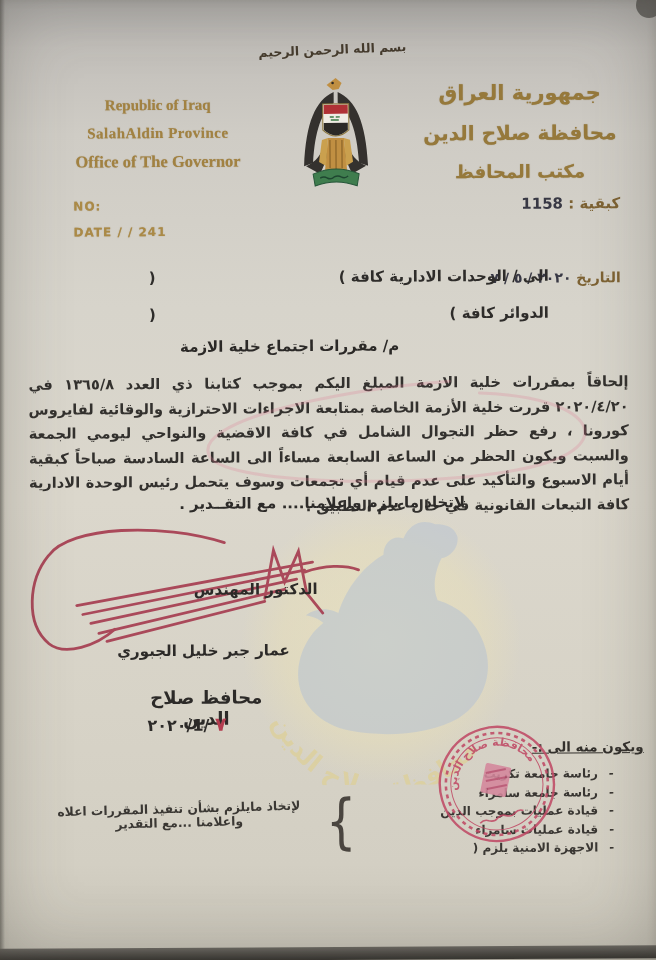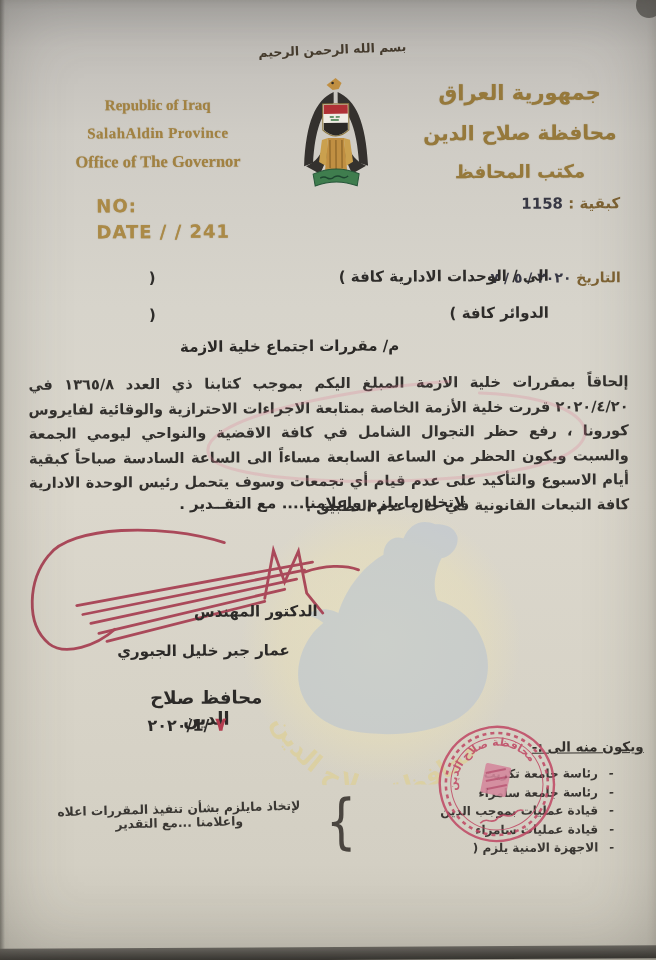--- a/index.html
+++ b/index.html
@@ -12,21 +12,21 @@
     box-shadow:inset 0 0 70px rgba(70,66,58,.30), inset 0 0 10px rgba(70,66,58,.18);}
   .sheet{position:absolute;inset:0;transform:rotate(-0.35deg);}
   
   .eng{position:absolute;left:52px;top:90px;width:216px;text-align:center;
     color:#a28241;font-family:"Liberation Serif",serif;font-weight:bold;
     text-shadow:0 0 1px rgba(125,96,40,.55);}
   .eng .l1{font-size:15px;line-height:28px;}
   .eng .l2{font-size:15px;line-height:28px;letter-spacing:.5px;}
   .eng .l3{font-size:16.5px;line-height:30px;}
   .nodate{position:absolute;left:75px;top:192px;color:#ab8a46;font-weight:bold;
-    font-size:18px;line-height:26px;letter-spacing:1px;text-shadow:0 0 1px rgba(125,96,40,.5);margin-left:23px;}
+    font-size:12px;line-height:26px;letter-spacing:1px;text-shadow:0 0 1px rgba(125,96,40,.5);}
   .arab{position:absolute;right:28px;top:74px;width:212px;text-align:center;direction:rtl;
     color:#96793b;font-weight:bold;text-shadow:0 0 1px rgba(120,92,38,.55);}
   .arab .a1{font-size:21px;line-height:40px;}
   .arab .a2{font-size:20px;line-height:40px;}
   .arab .a3{font-size:18px;line-height:38px;}
   .bism{position:absolute;left:240px;top:42px;width:190px;text-align:center;
     color:#453b2d;font-size:12.5px;font-weight:bold;transform:rotate(-2deg);}
   .refline{position:absolute;direction:rtl;font-weight:bold;color:#4a4436;}
   .refnum{right:34px;top:196px;font-size:15px;}
   .refdate{right:34px;top:224px;font-size:14px;margin-top:47px;}
@@ -39,21 +39,21 @@
   .row2{top:305px;padding-right:46px;}
   .paren{font-weight:bold;}
   .subject{position:absolute;right:256px;top:337px;direction:rtl;white-space:nowrap;
     font-size:15px;font-weight:bold;color:#2b2927;}
   .bodytext{position:absolute;left:29px;top:371px;width:600px;direction:rtl;
     text-align:justify;font-size:14.6px;line-height:24.6px;font-weight:bold;color:#33312e;}
   .closing{position:absolute;left:0;right:12px;top:494px;text-align:center;direction:rtl;
     font-size:15px;font-weight:bold;color:#2d2b29;}
   
   .namet{position:absolute;direction:rtl;font-weight:bold;color:#2c2a28;text-align:center;}
-  .n1{left:190px;top:602px;width:130px;font-size:15px;text-align:center;}
+  .n1{left:190px;top:580px;width:130px;font-size:15px;text-align:center;}
   .n2{left:95px;top:641px;width:215px;font-size:15px;}
   .n3{left:125px;top:686px;width:160px;font-size:18px;}
   .n4{left:108px;top:712px;width:155px;font-size:16px;direction:ltr;}
   .redday{color:#b33d50;font-size:19px;font-weight:bold;}
   
   .copytitle{position:absolute;right:14px;top:740px;direction:rtl;font-size:13.5px;
     font-weight:bold;color:#33302c;text-decoration:underline;}
   .copylist{position:absolute;right:44px;top:766px;width:190px;direction:rtl;
     font-size:12px;font-weight:bold;color:#3a3733;}
   .copylist .it{display:flex;direction:rtl;gap:8px;line-height:18.5px;}

